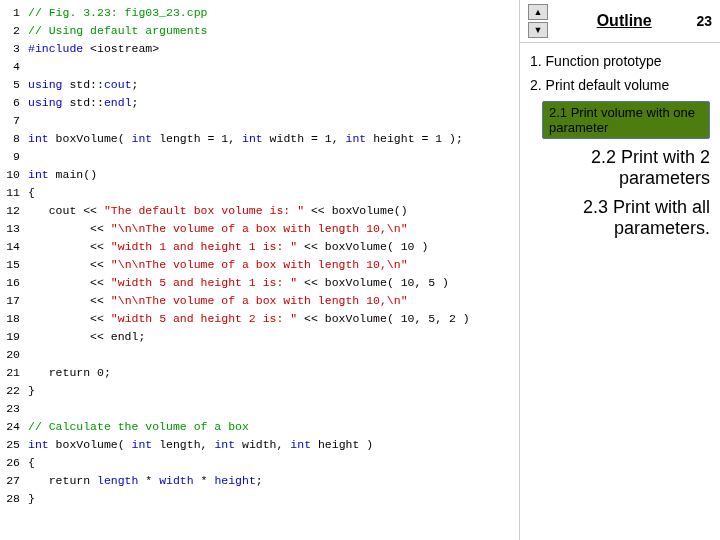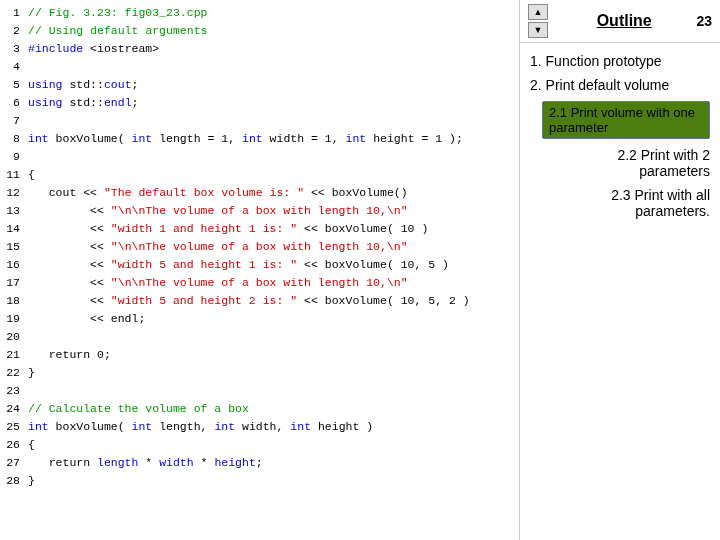--- a/index.html
+++ b/index.html
@@ -108,21 +108,21 @@
     .outline-item.level1 {
       font-size: 14px;
       font-weight: normal;
     }
     .outline-item.level2-1 {
       padding-left: 16px;
       font-size: 13px;
     }
     .outline-item.level2-sub {
       padding-left: 26px;
-      font-size: 14px;
+      font-size: 18px;
       text-align: right;
     }
     .highlight-box {
       background: #4d7c0f;
       border: 1px solid #5577aa;
       padding: 3px 6px;
       border-radius: 2px;
     }
   </style>
 </head>
@@ -158,20 +158,24 @@
         <span class="line-num">7</span>
         <span class="code-text"></span>
       </div>
       <div class="code-line">
         <span class="line-num">8</span>
         <span class="code-text"><span class="c-keyword">int</span><span class="c-normal"> boxVolume( </span><span class="c-keyword">int</span><span class="c-normal"> length = 1, </span><span class="c-keyword">int</span><span class="c-normal"> width = 1, </span><span class="c-keyword">int</span><span class="c-normal"> height = 1 );</span></span>
       </div>
       <div class="code-line">
         <span class="line-num">9</span>
         <span class="code-text"></span>
+      </div>
+      <div class="code-line">
+        <span class="line-num">10</span>
+        <span class="code-text"><span class="c-keyword">int</span><span class="c-normal"> main()</span></span>
       </div>
       <div class="code-line">
         <span class="line-num">11</span>
         <span class="code-text"><span class="c-normal">{</span></span>
       </div>
       <div class="code-line">
         <span class="line-num">12</span>
         <span class="code-text"><span class="c-normal">   cout &lt;&lt; </span><span class="c-string">"The default box volume is: "</span><span class="c-normal"> &lt;&lt; boxVolume()</span></span>
       </div>
       <div class="code-line">

